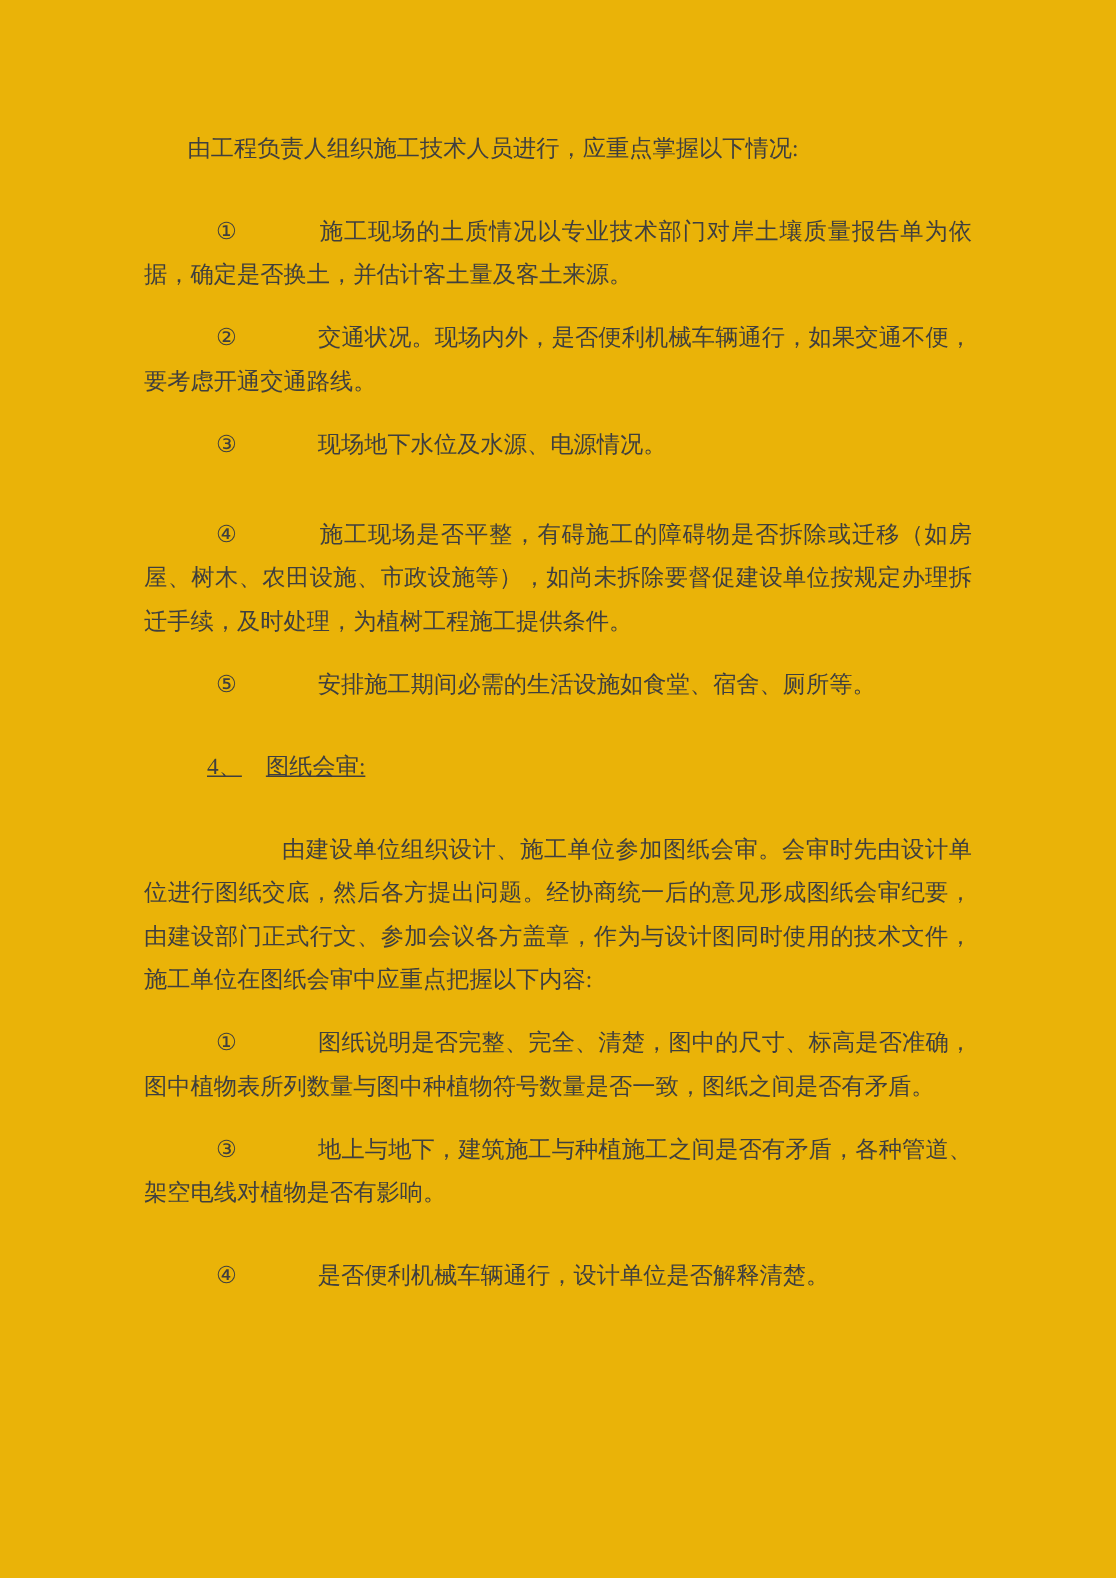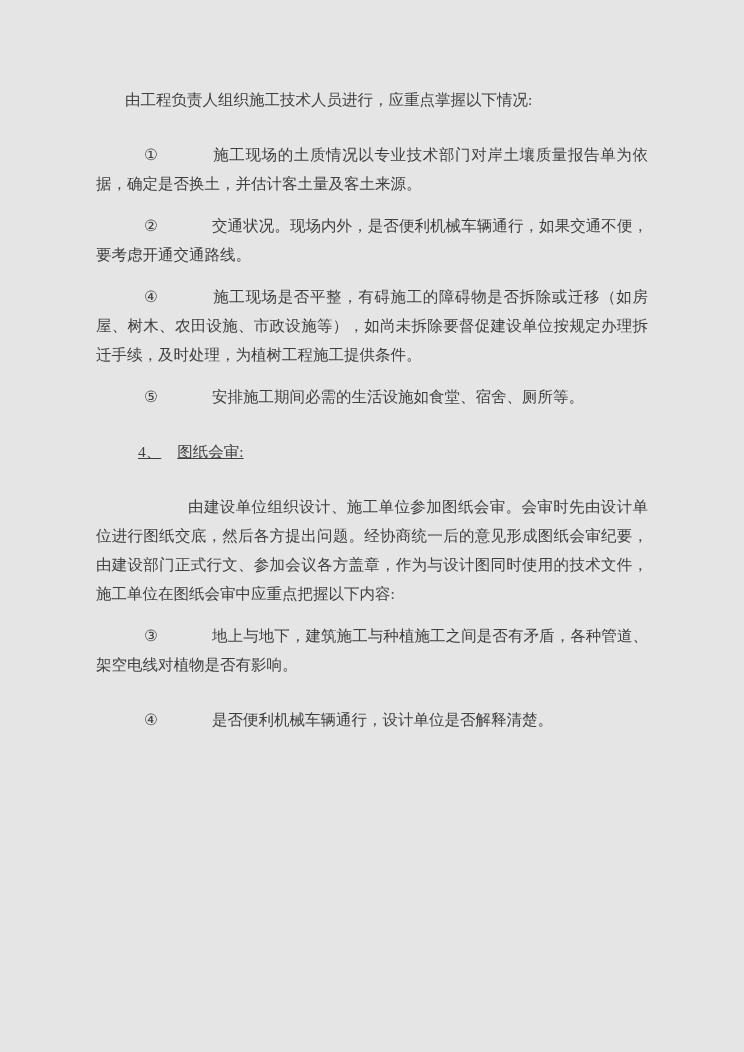--- a/index.html
+++ b/index.html
@@ -5,21 +5,21 @@
   html, body {
     margin: 0;
     padding: 0;
     background: #ffffff;
   }
   .page {
     position: relative;
     box-sizing: border-box;
     width: 744px;
     height: 1052px;
-    background: #e5e5e5;
+    background: #eab308;
     padding: 85px 96px 0 96px;
     font-family: "Liberation Serif", "DejaVu Serif", serif;
     font-size: 15.5px;
     line-height: 29px;
     color: #3f3f3f;
     overflow: hidden;
   }
   .page p {
     margin: 0;
     text-align: justify;
@@ -42,28 +42,30 @@
 <body>
 
 <div class="page">
 
   <p class="indent-intro g-l"><span>由工程负责人组织施工技术人员进行，应重点掌握以下情况:</span></p>
 
   <p class="indent-item g-s"><span>①</span><span class="tab-wide"></span><span>施工现场的土质情况以专业技术部门对岸土壤质量报告单为依据，确定是否换土，并估计客土量及客土来源。</span></p>
 
   <p class="indent-item g-s"><span>②</span><span class="tab-wide"></span><span>交通状况。现场内外，是否便利机械车辆通行，如果交通不便，要考虑开通交通路线。</span></p>
 
+  <p class="indent-item g-xl"><span>③</span><span class="tab-wide"></span><span>现场地下水位及水源、电源情况。</span></p>
 
   <p class="indent-item g-s"><span>④</span><span class="tab-wide"></span><span>施工现场是否平整，有碍施工的障碍物是否拆除或迁移（如房屋、树木、农田设施、市政设施等），如尚未拆除要督促建设单位按规定办理拆迁手续，及时处理，为植树工程施工提供条件。</span></p>
 
   <p class="indent-item g-l"><span>⑤</span><span class="tab-wide"></span><span>安排施工期间必需的生活设施如食堂、宿舍、厕所等。</span></p>
 
   <p class="indent-heading g-l"><span>4、</span><span class="tab-narrow"></span><span>图纸会审:</span></p>
 
   <p class="indent-deep g-s"><span>由建设单位组织设计、施工单位参加图纸会审。会审时先由设计单位进行图纸交底，然后各方提出问题。经协商统一后的意见形成图纸会审纪要，由建设部门正式行文、参加会议各方盖章，作为与设计图同时使用的技术文件，施工单位在图纸会审中应重点把握以下内容:</span></p>
 
+  <p class="indent-item g-s"><span>①</span><span class="tab-wide"></span><span>图纸说明是否完整、完全、清楚，图中的尺寸、标高是否准确，图中植物表所列数量与图中种植物符号数量是否一致，图纸之间是否有矛盾。</span></p>
 
 
   <p class="indent-item g-l"><span>③</span><span class="tab-wide"></span><span>地上与地下，建筑施工与种植施工之间是否有矛盾，各种管道、架空电线对植物是否有影响。</span></p>
 
   <p class="indent-item"><span>④</span><span class="tab-wide"></span><span>是否便利机械车辆通行，设计单位是否解释清楚。</span></p>
 
 </div>
 
 </body></html>

